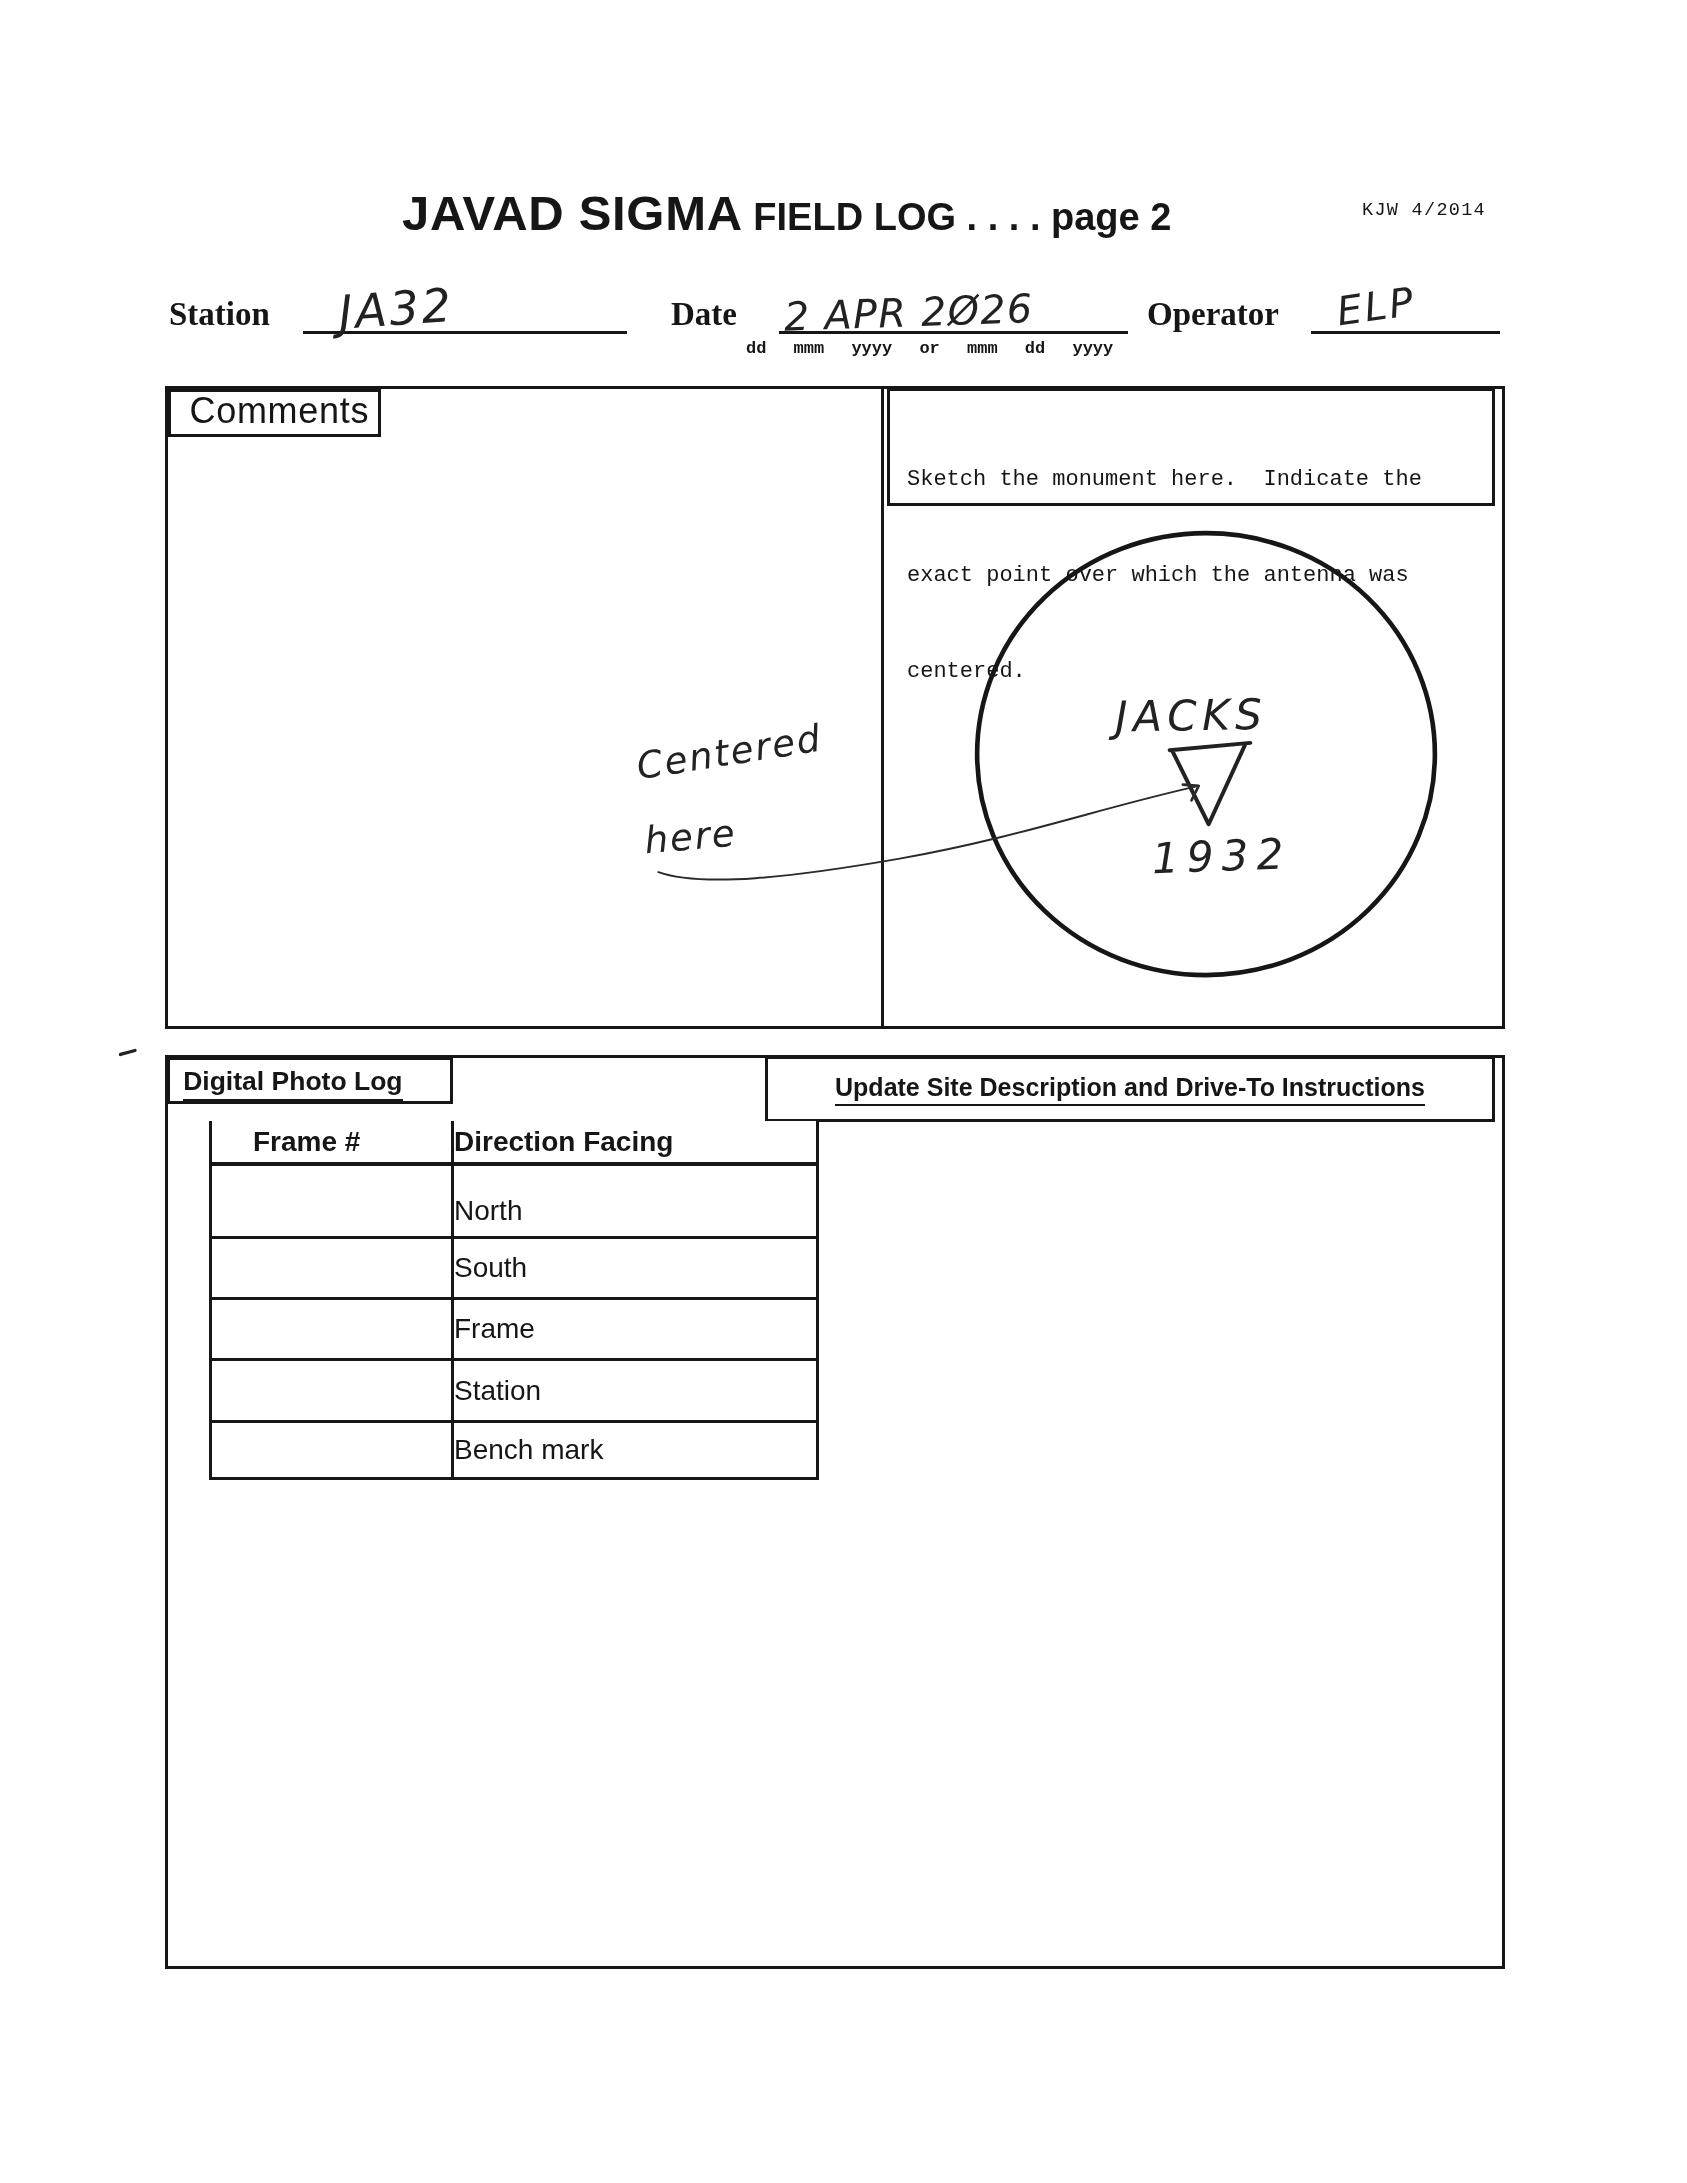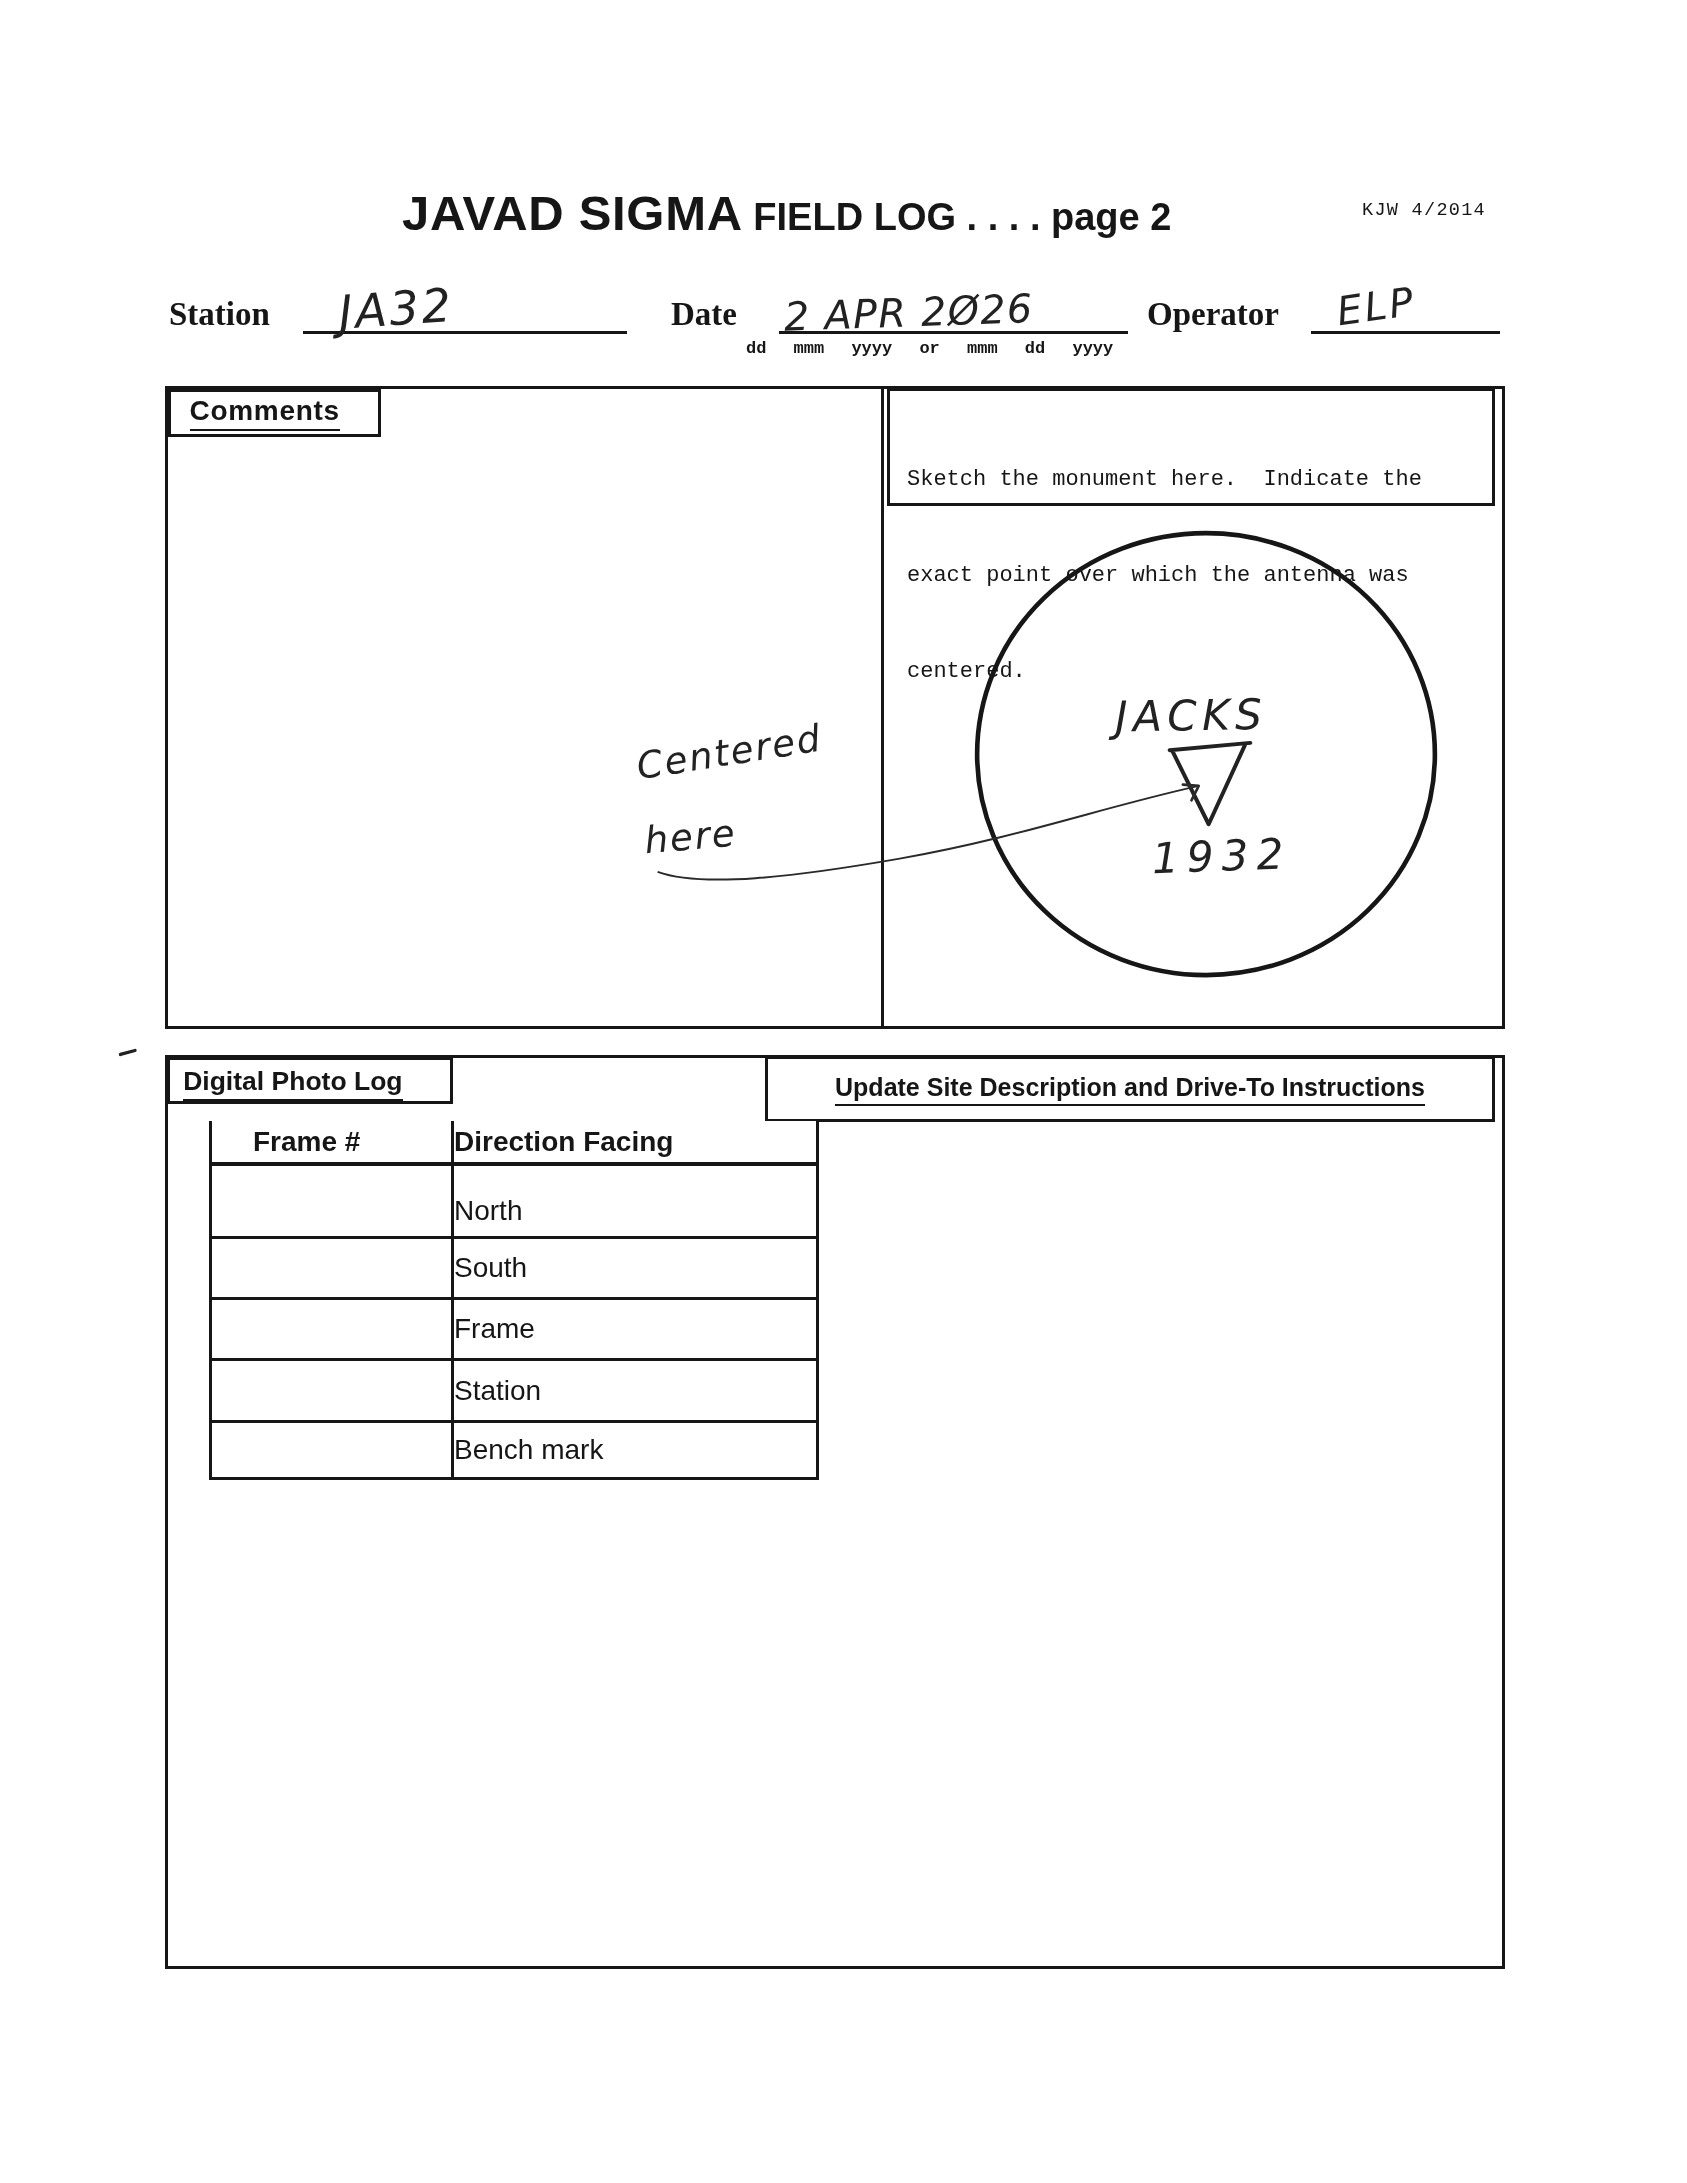--- a/index.html
+++ b/index.html
@@ -51,21 +51,21 @@
 
   <div class="fieldlabel" style="left:1147px;top:298px;">Operator</div>
   <div class="hline" style="left:1311px;top:331px;width:189px;"></div>
 
   <div class="abs mono bold" style="left:746px;top:339px;font-size:17px;word-spacing:17px;white-space:nowrap;">dd mmm yyyy or mmm dd yyyy</div>
 
   <div class="abs box" style="left:165px;top:386px;width:1340px;height:643px;"></div>
   <div class="vline" style="left:881px;top:386px;height:643px;"></div>
 
   <div class="abs box" style="left:168px;top:389px;width:213px;height:48px;display:flex;align-items:center;padding-left:18.5px;">
-    <span class="ul" style="font-size:28px;font-weight:bold;letter-spacing:0.7px;">Comments</span>
+    <span class="ul" style="font-size:36px;font-weight:normal;letter-spacing:0.7px;">Comments</span>
   </div>
 
   <div class="abs box mono" style="left:887px;top:388px;width:608px;height:118px;padding:9.3px 0 0 17px;font-size:22px;line-height:32px;white-space:pre;">
     <div>Sketch the monument here.  Indicate the</div>
     <div>exact point over which the antenna was</div>
     <div>centered.</div>
   </div>
 
   <div class="abs box" style="left:165px;top:1055px;width:1340px;height:914px;"></div>
 

